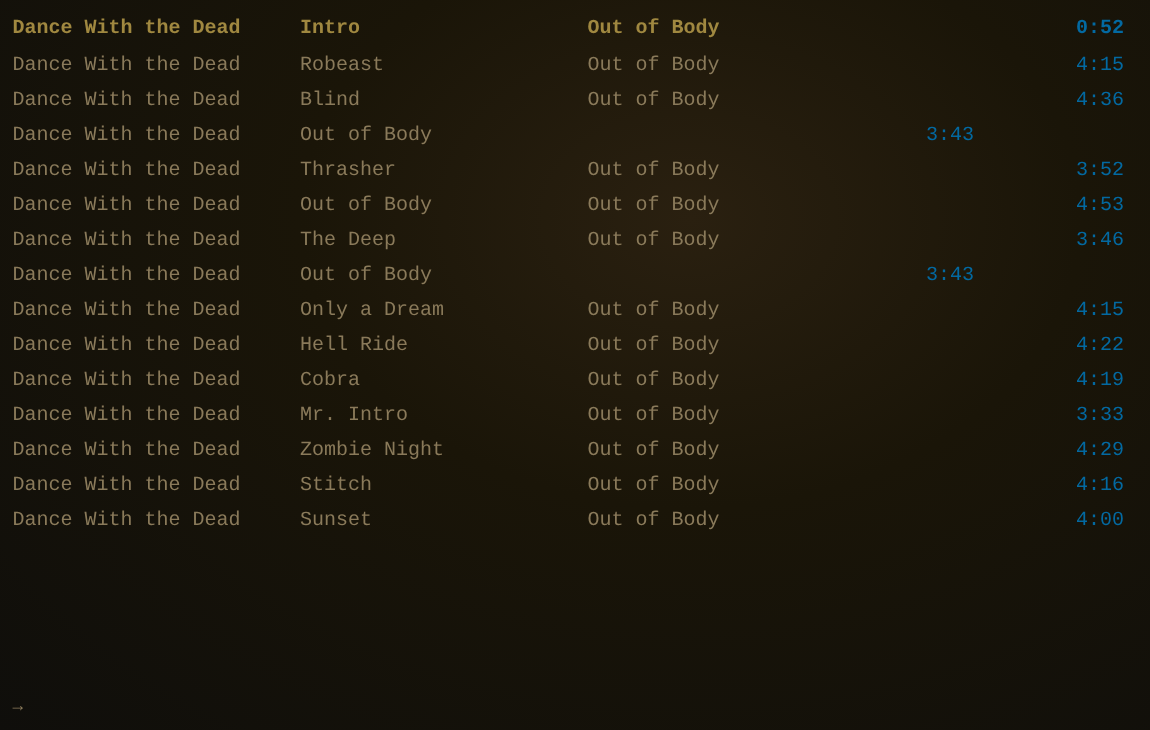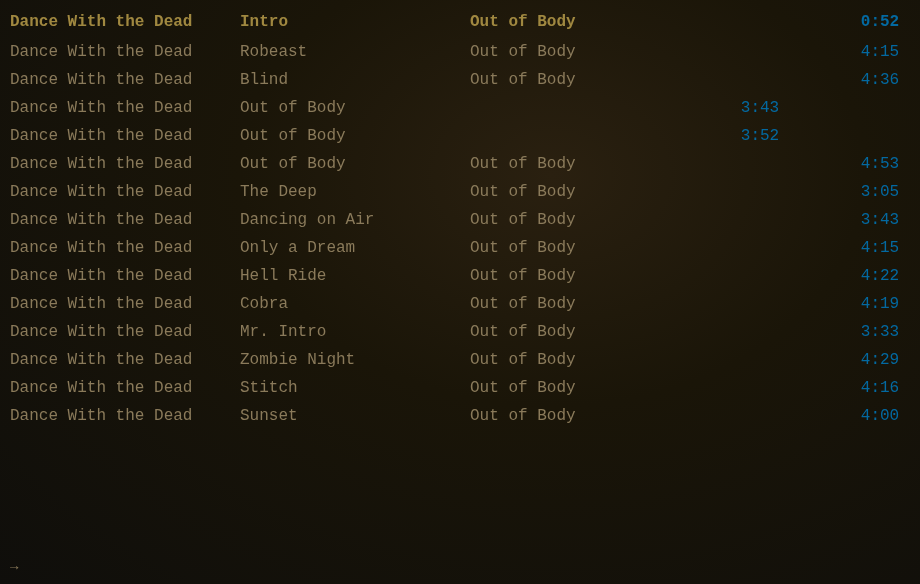--- a/index.html
+++ b/index.html
@@ -85,41 +85,41 @@
       <span class="col col-duration">4:36</span>
     </div>
     <div class="track-row">
       <span class="col">Dance With the Dead</span>
       <span class="col">Out of Body</span>
       <span class="col"></span>
       <span class="col col-duration">3:43</span>
     </div>
     <div class="track-row">
       <span class="col">Dance With the Dead</span>
+      <span class="col">Thrasher</span>
       <span class="col">Out of Body</span>
       <span class="col"></span>
       <span class="col col-duration">3:52</span>
     </div>
     <div class="track-row">
       <span class="col">Dance With the Dead</span>
       <span class="col">Out of Body</span>
       <span class="col">Out of Body</span>
       <span class="col"></span>
       <span class="col col-duration">4:53</span>
     </div>
     <div class="track-row">
       <span class="col">Dance With the Dead</span>
       <span class="col">The Deep</span>
       <span class="col">Out of Body</span>
       <span class="col"></span>
-      <span class="col col-duration">3:05</span>
+      <span class="col col-duration">3:46</span>
     </div>
     <div class="track-row">
       <span class="col">Dance With the Dead</span>
-      <span class="col">Dancing on Air</span>
       <span class="col">Out of Body</span>
       <span class="col"></span>
       <span class="col col-duration">3:43</span>
     </div>
     <div class="track-row">
       <span class="col">Dance With the Dead</span>
       <span class="col">Only a Dream</span>
       <span class="col">Out of Body</span>
       <span class="col"></span>
       <span class="col col-duration">4:15</span>

